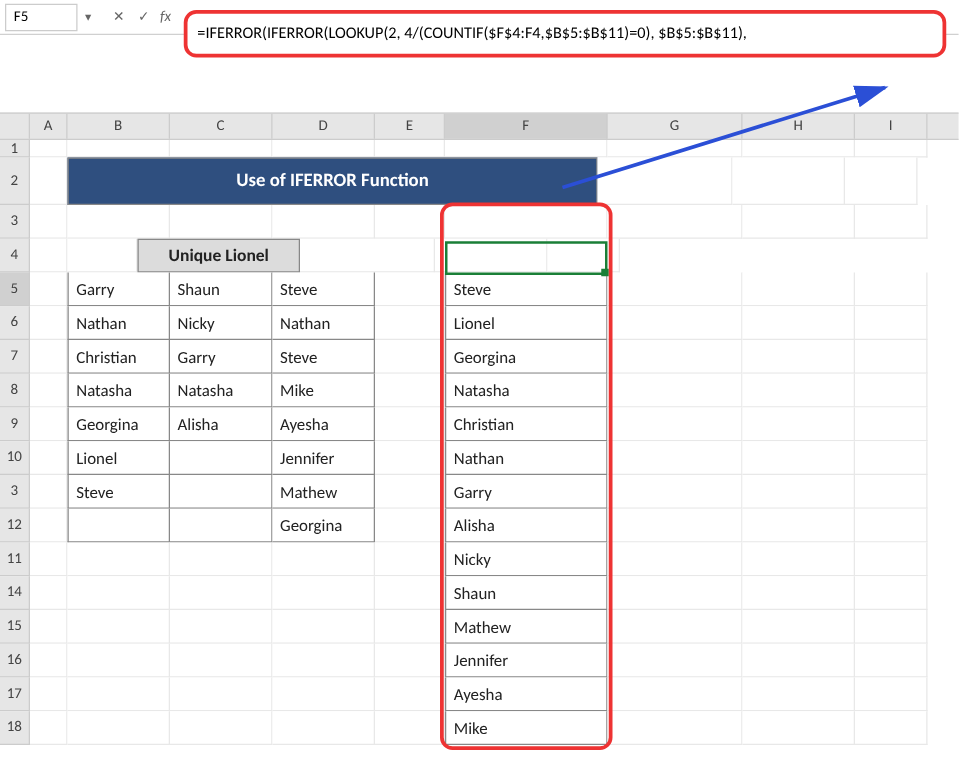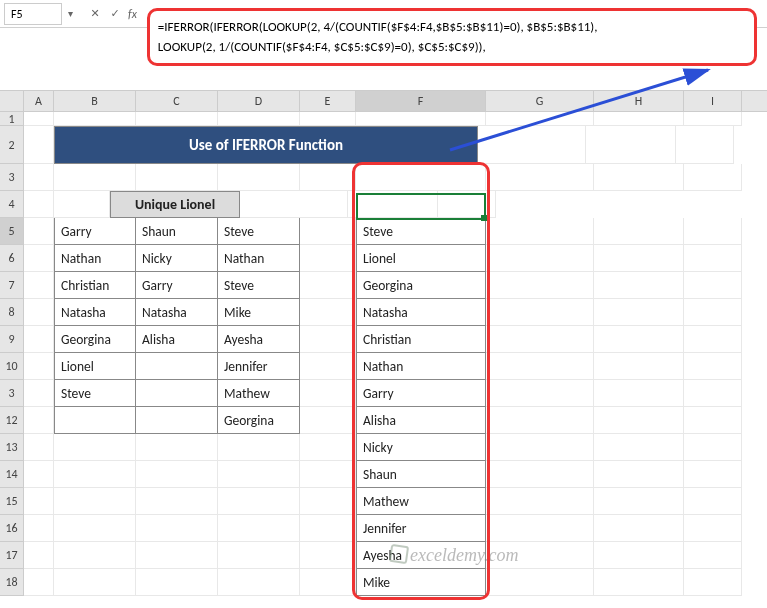--- a/index.html
+++ b/index.html
@@ -55,21 +55,20 @@
   </div>
   <span class="name-box-chevron">▾</span>
   <div class="fx-btns">
     <span class="fx-ico">✕</span>
     <span class="fx-ico">✓</span>
     <span class="fx-label">fx</span>
   </div>
   <div class="formula-wrap">
     <div class="formula-callout">
       <div class="line">=IFERROR(IFERROR(LOOKUP(2, 4/(COUNTIF($F$4:F4,$B$5:$B$11)=0), $B$5:$B$11),</div>
-      <div class="line">LOOKUP(2, 1/(COUNTIF($F$4:F4, $C$5:$C$9)=0), $C$5:$C$9)),</div>
     </div>
   </div>
 </div>
 
 <svg class="arrow-svg" width="767" height="608">
   <defs>
     <marker id="ah" markerWidth="10" markerHeight="10" refX="8" refY="3" orient="auto">
       <path d="M0,0 L9,3 L0,6 Z" fill="#2b4fd6"></path>
     </marker>
   </defs>
@@ -286,21 +285,21 @@
         </div>
         <div class="cell " style="width: 56px;"></div>
         <div class="cell tbl-cell tbl-l" style="width: 130px;">
           <span>Alisha</span>
         </div>
         <div class="cell " style="width: 108px;"></div>
         <div class="cell " style="width: 90px;"></div>
         <div class="cell " style="width: 58px;"></div>
       </div>
       <div class="row">
-        <div class="row-head">13</div>
+        <div class="row-head">11</div>
         <div class="cell " style="width: 30px;"></div>
         <div class="cell " style="width: 82px;"></div>
         <div class="cell " style="width: 82px;"></div>
         <div class="cell " style="width: 82px;"></div>
         <div class="cell " style="width: 56px;"></div>
         <div class="cell tbl-cell tbl-l" style="width: 130px;">
           <span>Nicky</span>
         </div>
         <div class="cell " style="width: 108px;"></div>
         <div class="cell " style="width: 90px;"></div>
@@ -377,16 +376,13 @@
         <div class="cell " style="width: 58px;"></div>
       </div>
     </div>
 
   <div class="sel-outline" style="left:356px; top:103px; width:130px; height:27px;">
     <div class="sel-handle"></div>
   </div>
 
   <div class="red-outline" style="left:352px; top:72px; width:138px; height:438px;"></div>
 
-  <div class="watermark">
-    <span class="ico"></span><span>exceldemy.com</span>
-  </div>
 </div>
 
 </body></html>

